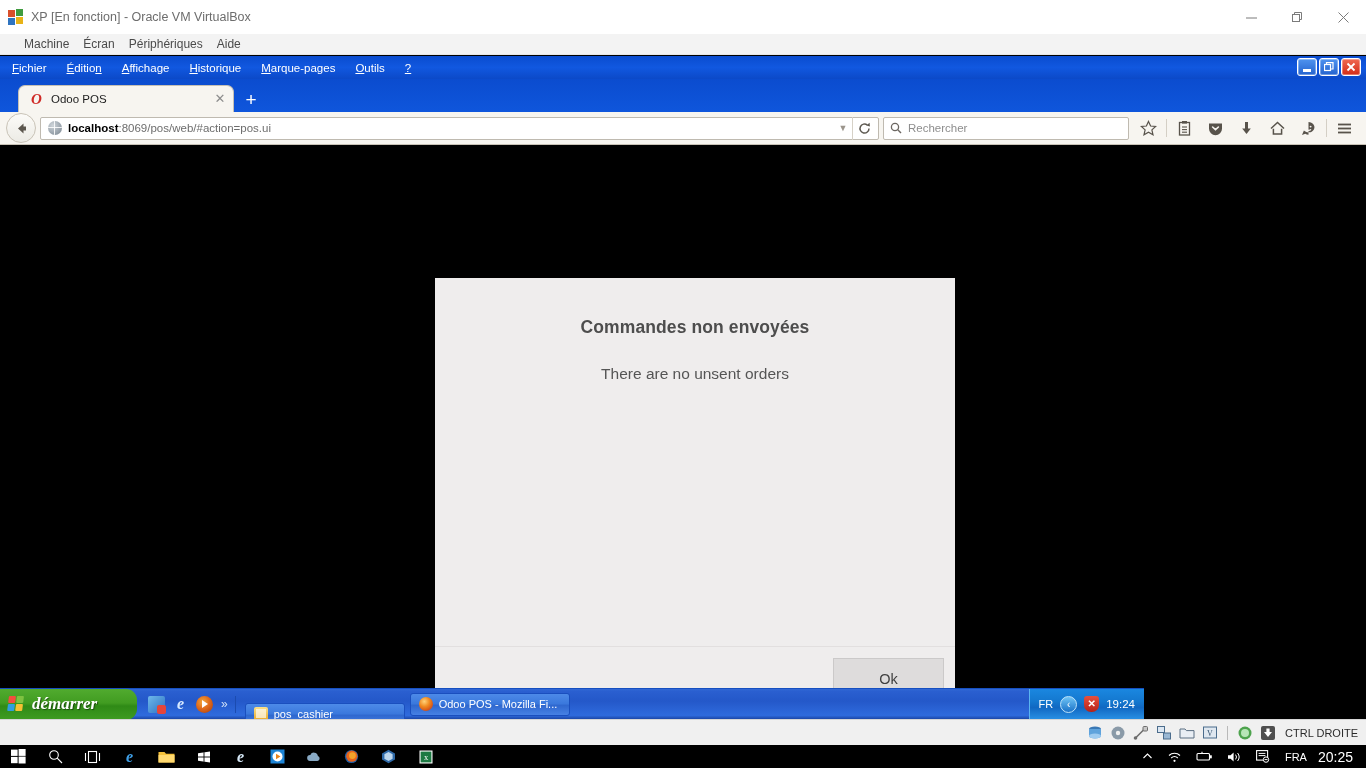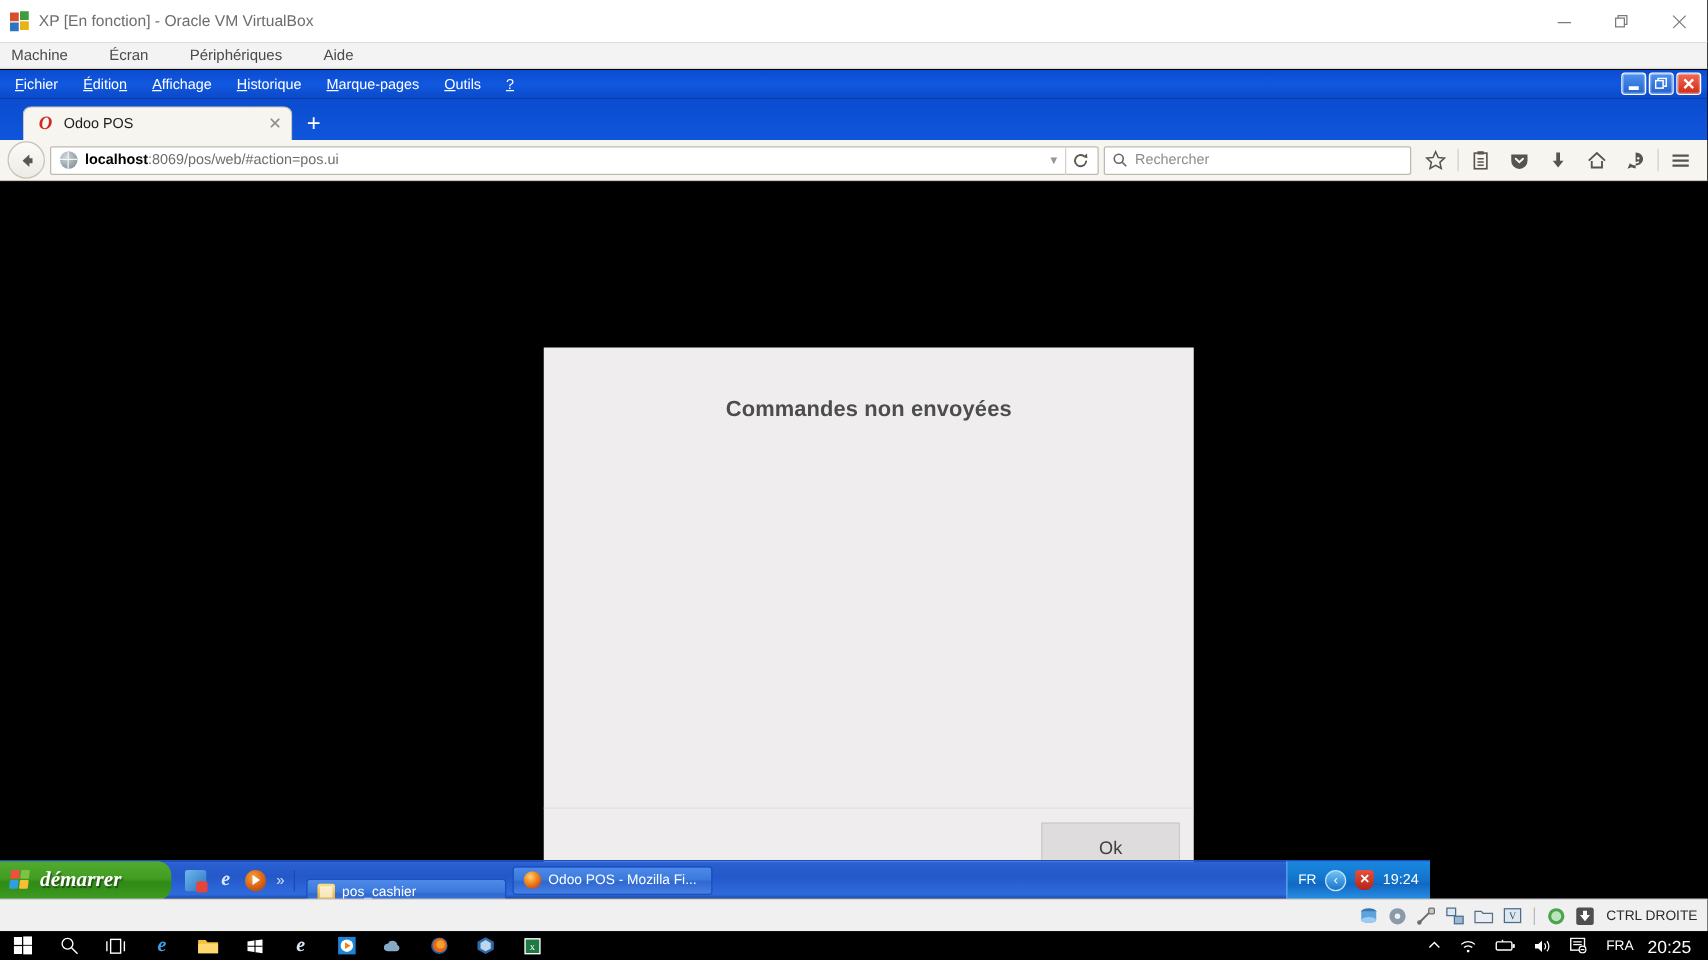--- a/index.html
+++ b/index.html
@@ -26,21 +26,21 @@
   .vbox-ico i:nth-child(4){ left:8px; top:8px; background:#e8b317; }
   .vbox-title{ font-size:12.5px; color:#6d6d6d; white-space:nowrap; }
   .vbox-winbtns{ position:absolute; right:0; top:0; height:34px; display:flex; }
   .vbox-winbtn{
     width:46px; height:34px; display:flex; align-items:center; justify-content:center;
     color:#7b7b7b;
   }
   .vbox-winbtn svg{ display:block; }
   .vbox-menu{
     height:21px; background:#f3f3f3; display:flex; align-items:center;
-    padding-left:9px; gap:33px; border-bottom:1px solid #e6e6e6;
+    padding-left:24px; gap:14px; border-bottom:1px solid #e6e6e6;
   }
   .vbox-menu span{ font-size:12px; color:#4a4a4a; }
 
   
   .guest{
     position:absolute; left:0; top:56px; width:1366px; height:663px;
     background:#000; overflow:hidden;
   }
 
   
@@ -429,20 +429,21 @@
           <line x1="2" y1="12.5" x2="15" y2="12.5" stroke="#58534b" stroke-width="1.8"></line>
         </svg>
       </div>
     </div>
   </div>
 
   <div class="pos-canvas">
     <div class="modal">
       <div class="modal-body">
         <div class="modal-title">Commandes non envoyées</div>
+        <div class="modal-text">There are no unsent orders</div>
       </div>
       <div class="modal-footer">
         <button class="ok-btn">Ok</button>
       </div>
     </div>
   </div>
 
   <div class="xp-taskbar">
     <div class="xp-start">
       <span class="xp-flag">

